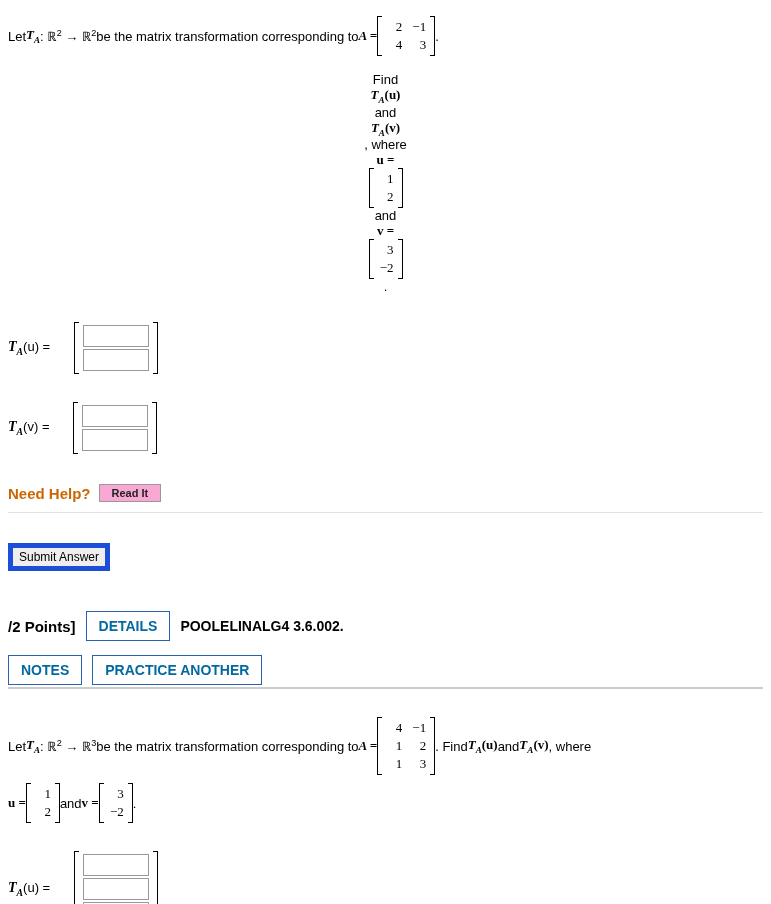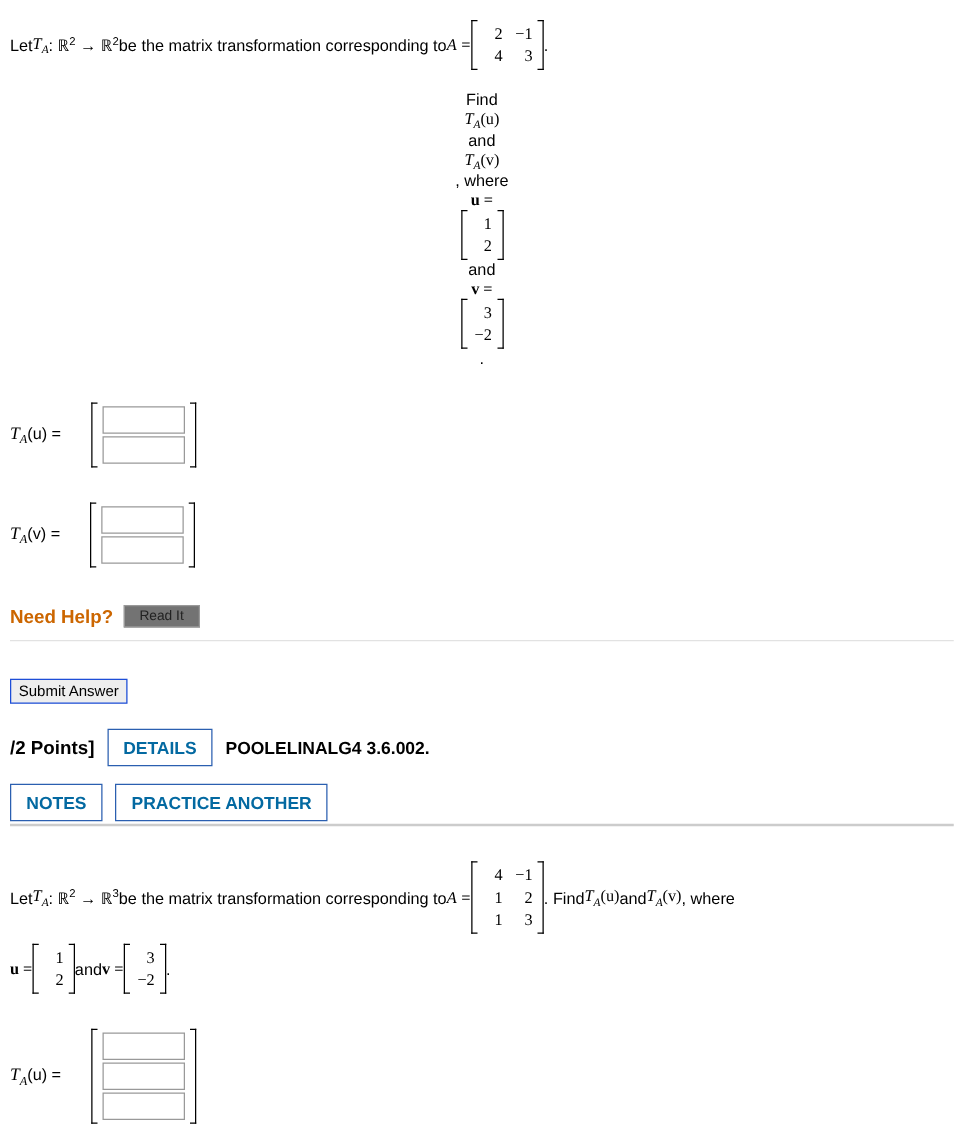--- a/index.html
+++ b/index.html
@@ -2,21 +2,21 @@
 <html><head>
 <meta charset="utf-8">
 <style>
   body {
     font-family: Arial, Helvetica, sans-serif;
     font-size: 13px;
     margin: 0;
     padding: 8px;
     width: 755px;
   }
-  .math { font-family: 'Times New Roman', serif; font-style: italic; }
+  .math { font-family: 'Times New Roman', serif; font-style: italic; font-weight: bold; }
   .bold { font-weight: bold; }
   .sub { vertical-align: sub; font-size: 70%; font-style: italic; }
   .sup { vertical-align: super; font-size: 70%; }
   .bcol {
     display: inline-flex;
     flex-direction: column;
     align-items: center;
     justify-content: center;
     padding: 2px 4px;
   }
@@ -43,37 +43,37 @@
     width: 60px;
     height: 18px;
     border: 1px solid #999;
     font-size: 12px;
     padding: 1px 2px;
   }
   .tau { margin-right: 24px; }
   .tau .math { font-size: 14px; }
   .need-help { color: #cc6600; font-weight: bold; font-size: 15px; margin-top: 30px; display:flex; align-items:flex-end; gap:8px;}
   .read-it {
-    background: #737373;
+    background: #f9a8d4;
     border: 1px solid #999;
     padding: 2px 12px;
     font-size: 11px;
-    font-weight: normal;
+    font-weight: bold;
     color: #222;
   }
   .divider { border-bottom: 1px solid #e2e2e2; margin-top: 10px; }
   .submit {
     margin-top: 30px;
     background: #eee;
-    border: 1px solid #1d4ed8;
+    border: 5px solid #1d4ed8;
     padding: 2px 6px;
     font-size: 12px;
   }
   .header2 {
-    margin-top: 20px;
+    margin-top: 40px;
     display: flex;
     align-items: center;
     gap: 10px;
     font-size: 15px;
   }
   .btn-outline {
     border: 1px solid #2b5fb0;
     color: #0369a1;
     background: #fff;
     padding: 6px 12px;

